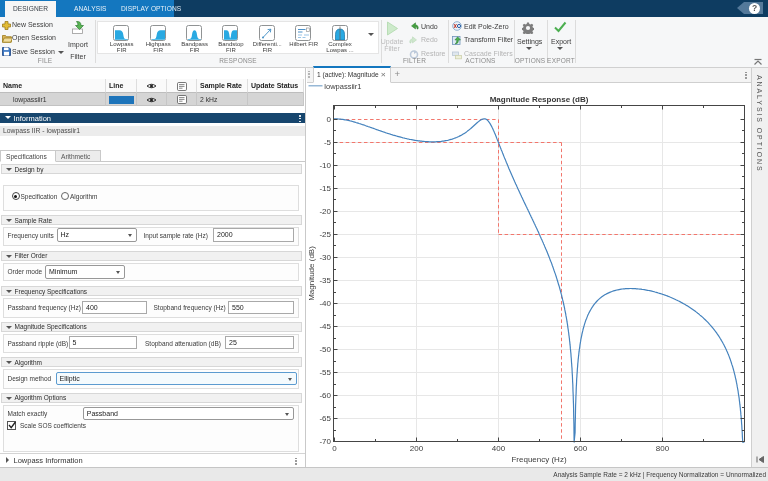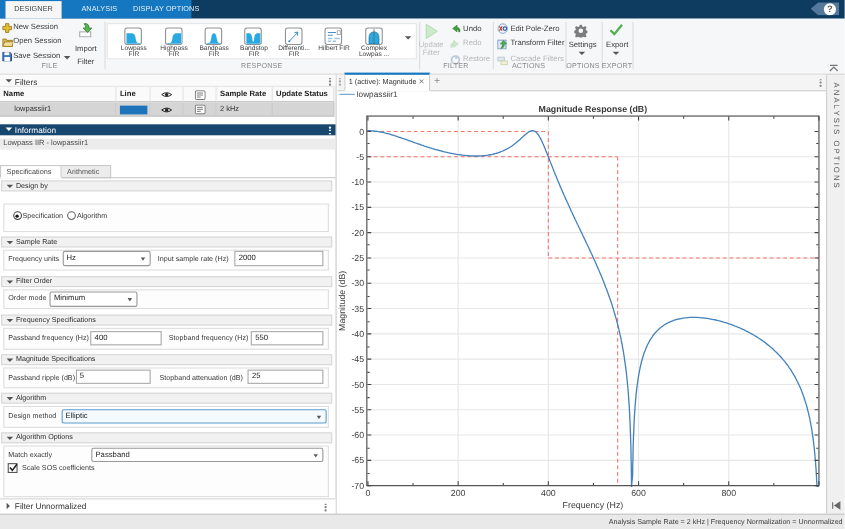--- a/index.html
+++ b/index.html
@@ -179,29 +179,20 @@
     <div class="caret" style="left:557px;top:29.5px"></div>
     <div class="tlabel" style="left:547px;width:28px">EXPORT</div>
     <div class="vsep" style="left:575px"></div>
     <svg class="tool-ic" style="left:753px;top:40px" width="10" height="9">
         <path d="M1.5 7.5 l3.5 -3.5 3.5 3.5" fill="none" stroke="#777" stroke-width="1.2"></path>
         <path d="M1.5 2.5 h7" stroke="#777" stroke-width="1.2"></path>
       </svg>
   </div>
 
   <div id="left">
-    <div style="position:absolute;left:0;top:0;width:305px;height:11px;background:#fafafa;border-bottom:1px solid #e4e4e4">
-      <div class="sec-arrow" style="left:5px;top:4px"></div>
-      <div class="hdrtxt" style="left:13.5px;top:1.5px">Filters</div>
-      <div class="dots3" style="left:299px;top:2.5px">
-          <i></i>
-          <i></i>
-          <i></i>
-        </div>
-    </div>
     <div style="position:absolute;left:0;top:11px;width:305px;height:40px">
       <div class="th" style="left:0;width:106px">Name</div>
       <div class="th" style="left:106px;width:31px">Line</div>
       <div class="th" style="left:137px;width:30px;text-align:center;padding-left:0"><svg width="11" height="8" style="margin-top:3px">
             <path d="M1 4 Q5.5 0.5 10 4 Q5.5 7.5 1 4z" fill="none" stroke="#222" stroke-width="0.9"></path>
             <circle cx="5.5" cy="4" r="1.5" fill="#222"></circle>
           </svg></div>
       <div class="th" style="left:167px;width:30px;text-align:center;padding-left:0"><svg width="10" height="9" style="margin-top:2.5px">
             <rect x="0.5" y="0.5" width="9" height="8" rx="1.2" fill="#fff" stroke="#555" stroke-width="0.8"></rect>
             <path d="M2 2.6 h5.5 M2 4.4 h5.5 M2 6.2 h3.5" stroke="#555" stroke-width="0.7"></path>
@@ -311,21 +302,21 @@
       <div class="dd" style="left:78.8px;top:1px;width:211px">Passband<span class="car"></span></div>
       <div style="position:absolute;left:2.5px;top:15.5px;width:9px;height:9px;border:1px solid #555;background:#fff"></div>
       <svg style="position:absolute;left:3px;top:14.5px" width="10" height="10">
           <path d="M2 5 l2.2 2.6 L8.4 2" fill="none" stroke="#222" stroke-width="1.4"></path>
         </svg>
       <div class="flabel" style="left:16px;top:16.5px">Scale SOS coefficients</div>
     </div>
 
     <div style="position:absolute;left:0;top:384.5px;width:305px;height:14px;background:#fff;border-top:1px solid #d4d4d4">
       <div style="position:absolute;left:6px;top:3.5px;width:0;height:0;border-top:3px solid transparent;border-bottom:3px solid transparent;border-left:3.5px solid #555"></div>
-      <div class="hdrtxt" style="left:13.5px;top:2px">Filter Unnormalized</div>
+      <div class="hdrtxt" style="left:13.5px;top:2px">Lowpass Information</div>
       <div class="dots3" style="left:295px;top:4px">
           <i></i>
           <i></i>
           <i></i>
         </div>
     </div>
   </div>
 
   <div id="right">
     <div id="dtabs">

